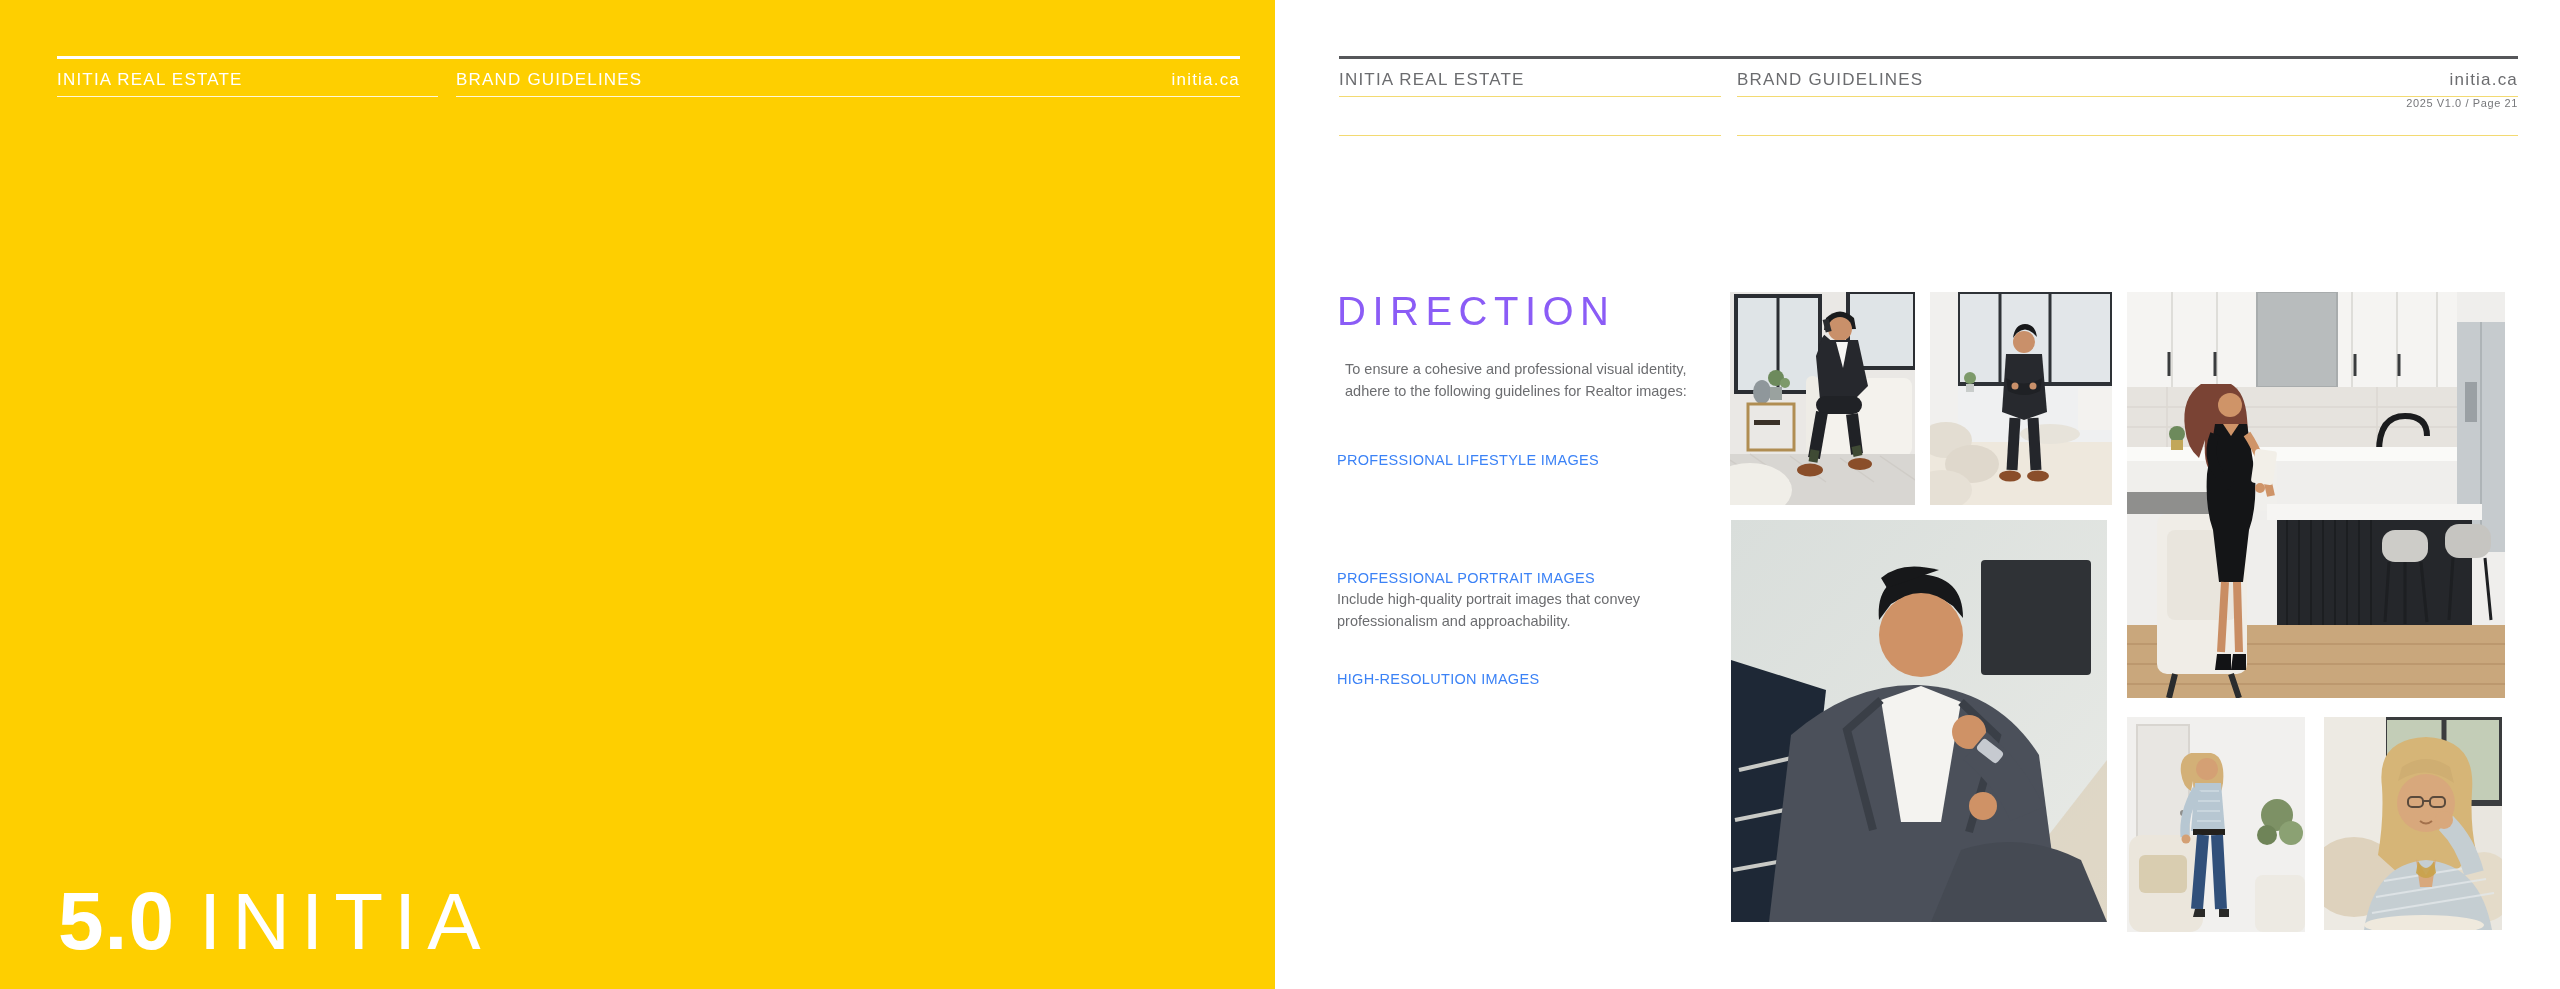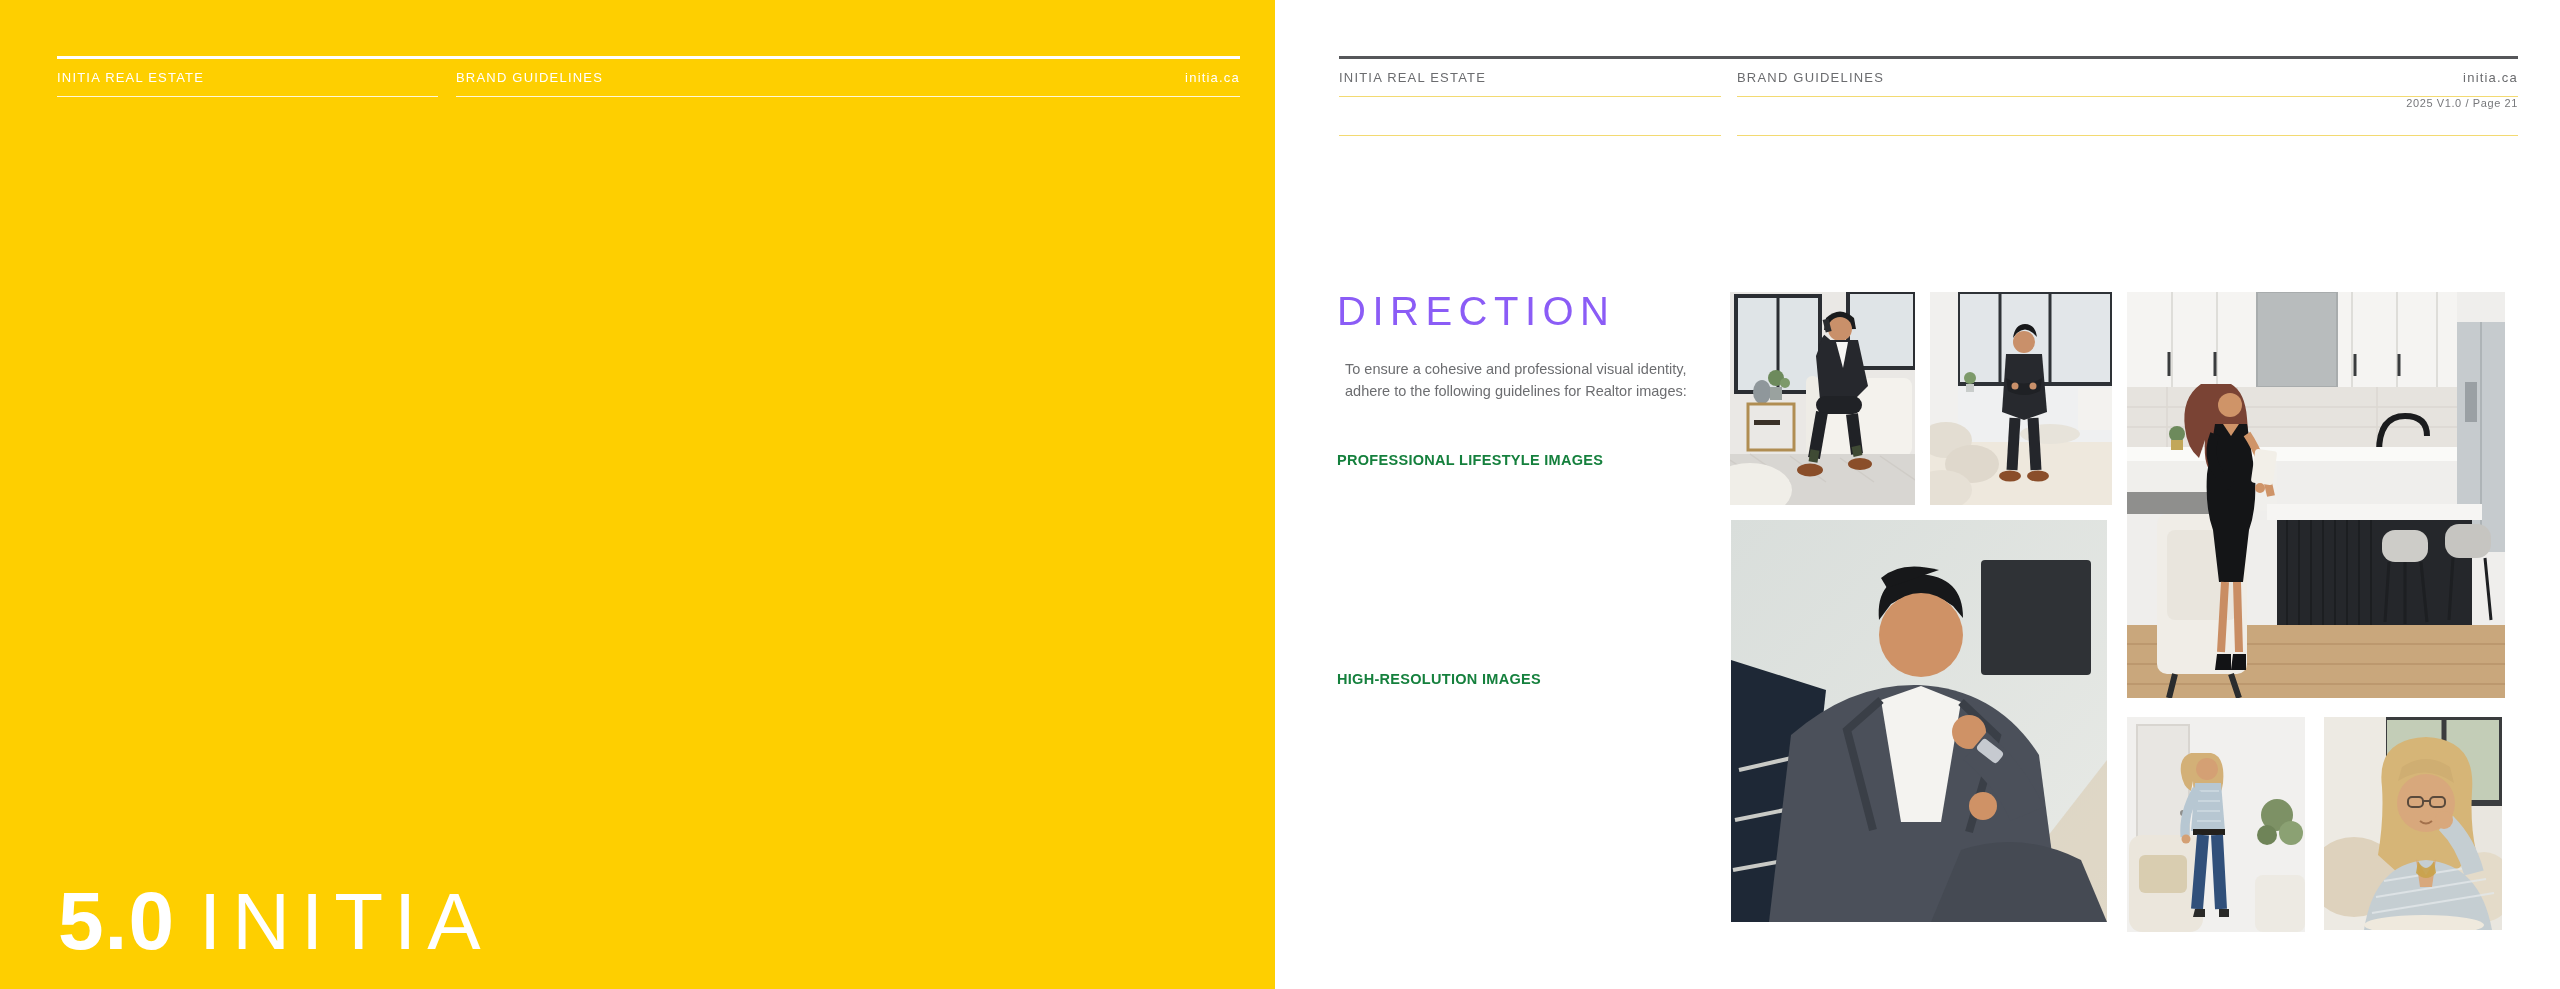--- a/index.html
+++ b/index.html
@@ -11,21 +11,21 @@
   .spread{position:absolute;inset:0;}
   .page{position:absolute;top:0;height:989px;}
   .page-left{left:0;width:1275px;background:#FECF00;}
   .page-right{left:1275px;width:1285px;background:#ffffff;}
 
   
   .hdr-rule{position:absolute;top:56px;height:3px;}
   .page-left .hdr-rule{left:57px;width:1183px;background:#ffffff;}
   .page-right .hdr-rule{left:64px;width:1179px;background:#56575A;}
 
-  .hdr-label{position:absolute;top:70px;font-size:13px;letter-spacing:1.2px;white-space:nowrap;}
+  .hdr-label{position:absolute;top:70px;font-size:17px;letter-spacing:1.2px;white-space:nowrap;}
   .page-left .hdr-label{color:#ffffff;}
   .page-right .hdr-label{color:#6B6C6F;}
 
   .hdr-line{position:absolute;height:1px;}
   .page-left .hdr-line{background:rgba(255,255,255,.85);}
   .page-right .hdr-line{background:#F3DA72;}
   .line-row1{top:96px;}
   .line-row2{top:135px;}
   .seg-a-left{left:57px;width:381px;}
   .seg-b-left{left:456px;width:784px;}
@@ -50,22 +50,22 @@
     position:absolute;left:62px;top:291px;margin:0;
     font-size:40px;font-weight:300;letter-spacing:6.5px;color:#8b5cf6;line-height:1;white-space:nowrap;
   }
   .intro{
     position:absolute;left:62px;top:350px;width:368px;margin:8px;
     font-size:14.5px;line-height:22px;color:#6C6D70;
   }
   .guideline{position:absolute;left:62px;width:372px;}
   .g1{top:449px;} .g2{top:567px;} .g3{top:668px;}
   .guideline-title{
-    margin:0;font-size:14.5px;font-weight:700;letter-spacing:.3px;
-    color:#15803d;line-height:22px;
+    margin:0;font-size:14.5px;font-weight:400;letter-spacing:.3px;
+    color:#3b82f6;line-height:22px;
   }
   .guideline-body{margin:0;font-size:14.5px;line-height:21.5px;color:#6C6D70;}
 
   
   .photo{position:absolute;overflow:hidden;background:#e9e7e4;}
   .photo svg{display:block;width:100%;height:100%;}
   .ph-1{left:455px;top:292px;width:185px;height:213px;}
   .ph-2{left:655px;top:292px;width:182px;height:213px;}
   .ph-3{left:852px;top:292px;width:378px;height:406px;}
   .ph-4{left:456px;top:520px;width:376px;height:402px;}
@@ -100,20 +100,24 @@
     <div class="hdr-line line-row1 seg-b-right"></div>
     <span class="version-label">2025 V1.0 / Page 21</span>
     <div class="hdr-line line-row2 seg-a-right"></div>
     <div class="hdr-line line-row2 seg-b-right"></div>
 
     <h2 class="direction-heading">DIRECTION</h2>
     <p class="intro">To ensure a cohesive and professional visual identity, adhere to the following guidelines for Realtor images:</p>
 
     <div class="guideline g1">
       <h3 class="guideline-title">PROFESSIONAL LIFESTYLE IMAGES</h3>
+    </div>
+    <div class="guideline g2">
+      <h3 class="guideline-title">PROFESSIONAL PORTRAIT IMAGES</h3>
+      <p class="guideline-body">Include high-quality portrait images that convey professionalism and approachability.</p>
     </div>
     <div class="guideline g3">
       <h3 class="guideline-title">HIGH-RESOLUTION IMAGES</h3>
     </div>
 
     <figure class="photo ph-1" style="margin:0" title="Realtor in dark suit seated on white sofa talking on phone">
       <svg viewBox="0 0 185 213">
         <rect width="185" height="213" fill="#eae8e5"></rect>
         <rect x="6" y="4" width="84" height="96" fill="#dfe4e7" stroke="#2b2e33" stroke-width="4"></rect>
         <line x1="48" y1="4" x2="48" y2="100" stroke="#2b2e33" stroke-width="3"></line>

